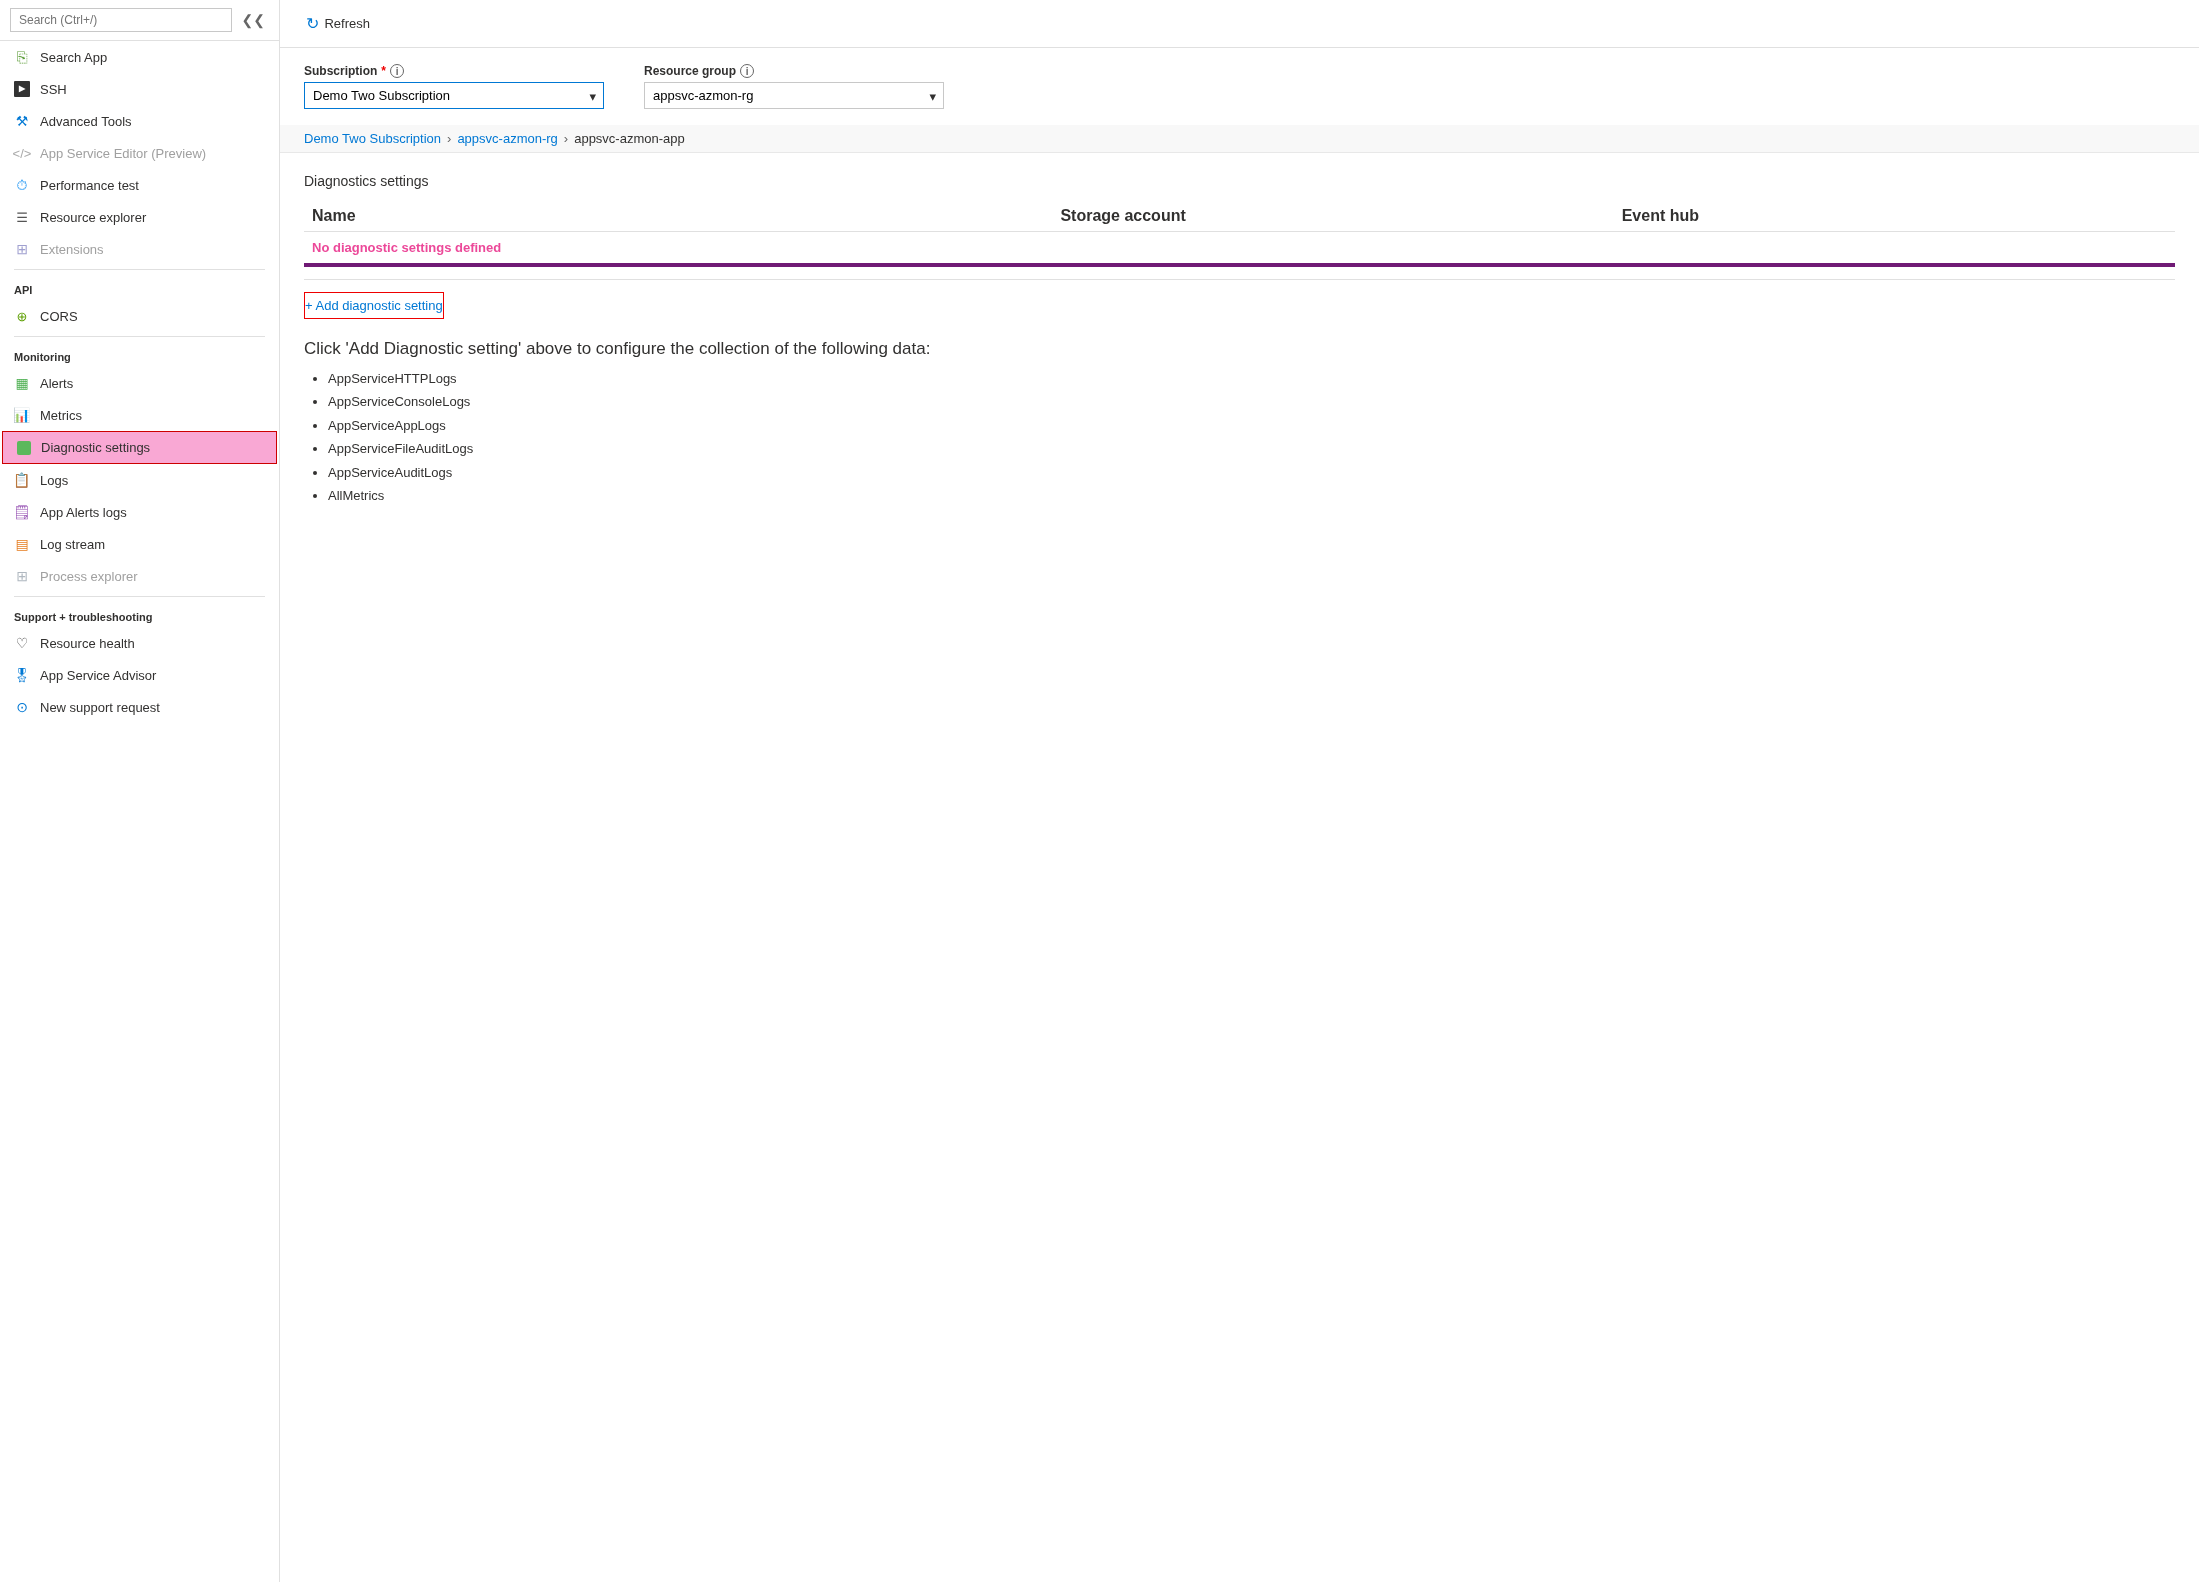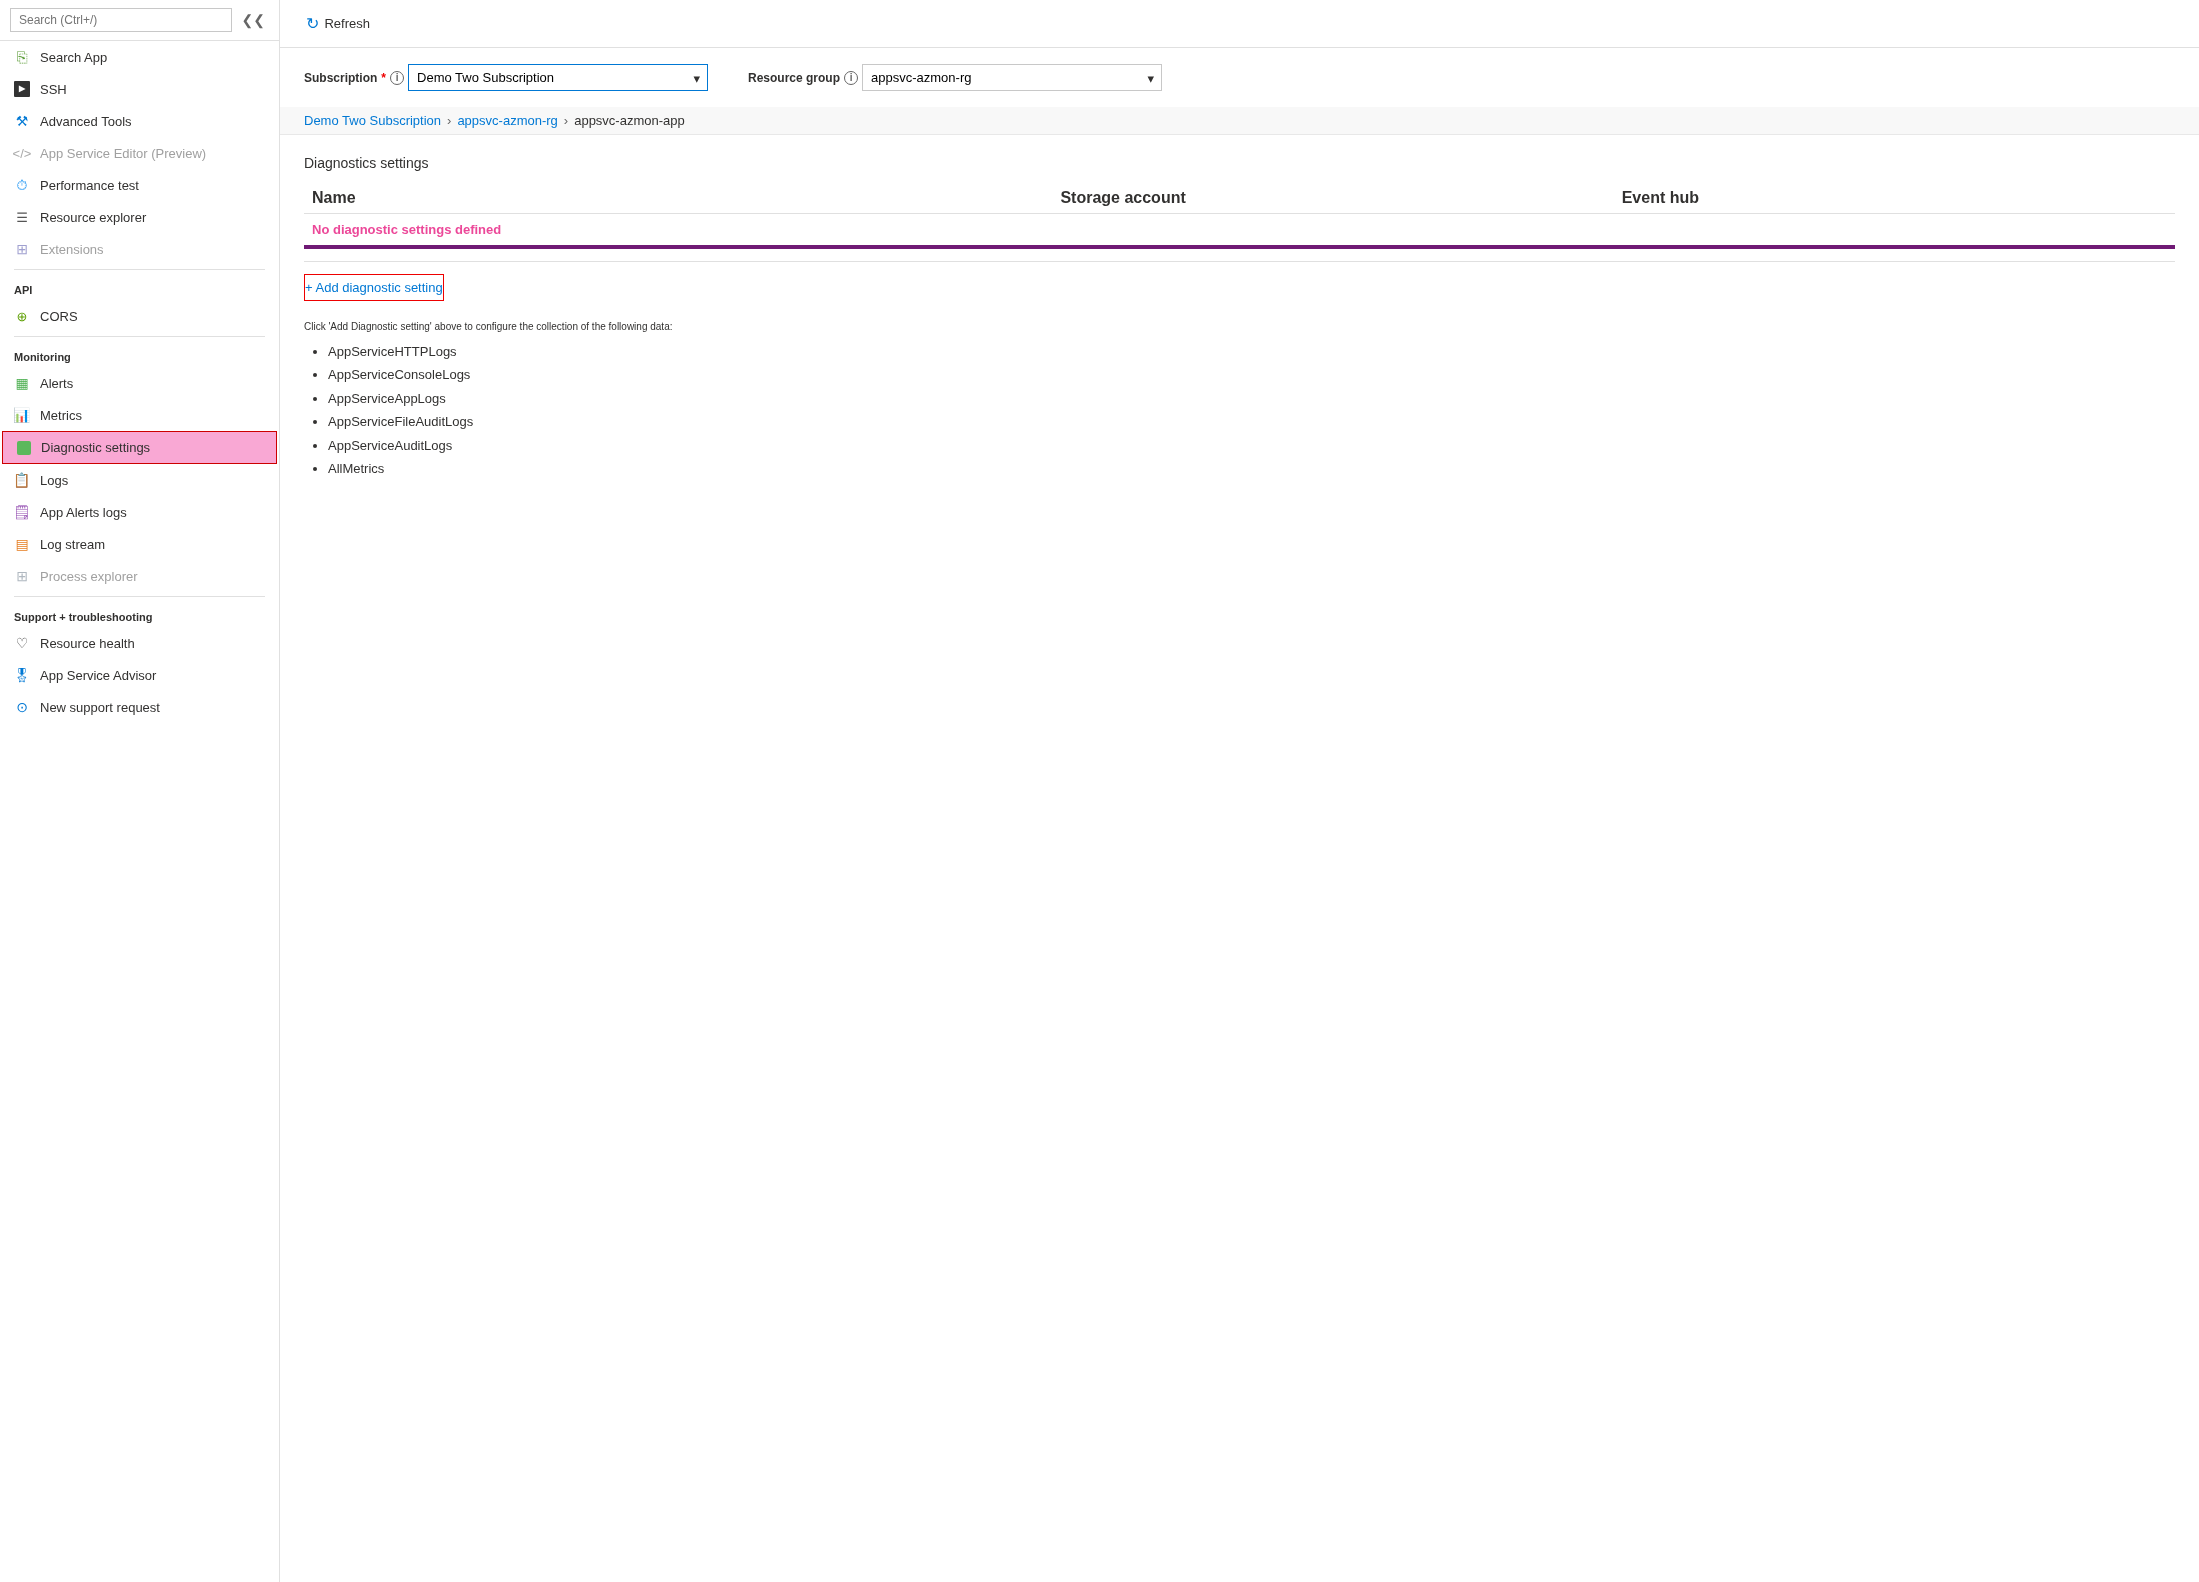--- a/index.html
+++ b/index.html
@@ -119,20 +119,21 @@
     }
 
     
     .form-row {
       display: flex;
       gap: 40px;
       margin-bottom: 16px;
     }
     .form-group {
       display: flex;
+      flex-direction: column;
       gap: 4px;
       min-width: 300px;
     }
     .form-group label {
       font-size: 12px;
       font-weight: 600;
       color: #323130;
       display: flex;
       align-items: center;
       gap: 4px;
@@ -252,21 +253,21 @@
       border: 1.5px solid #e00;
       background: #fff;
       color: #0078d4;
       padding: 5px 0;
       font-size: 13px;
       cursor: pointer;
       margin-bottom: 20px;
     }
 
     .instruction-text {
-      font-size: 10px;
+      font-size: 17px;
       color: #323130;
       margin-bottom: 8px;
     }
     .bullet-list {
       list-style: disc;
       padding-left: 24px;
       font-size: 13px;
       color: #323130;
       line-height: 1.8;
     }

